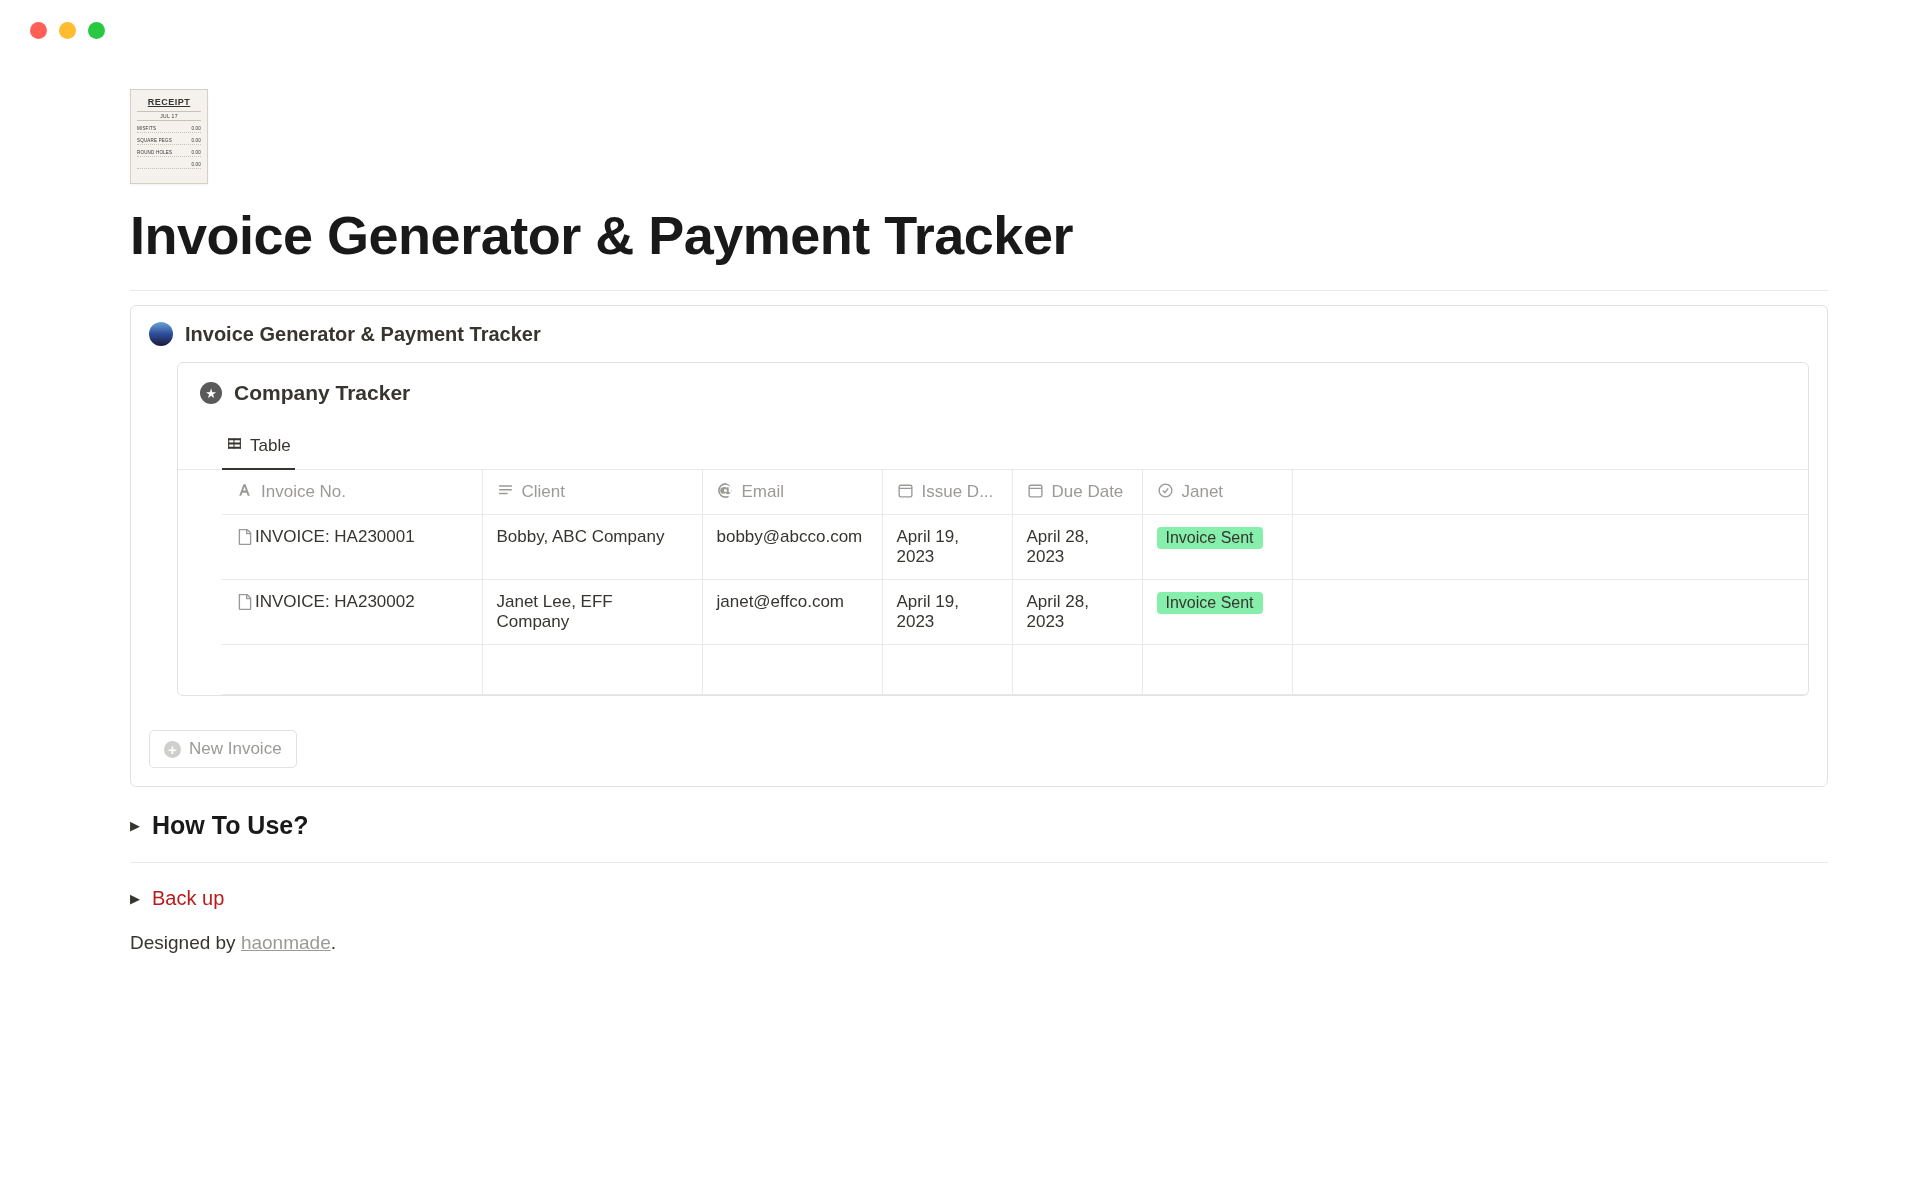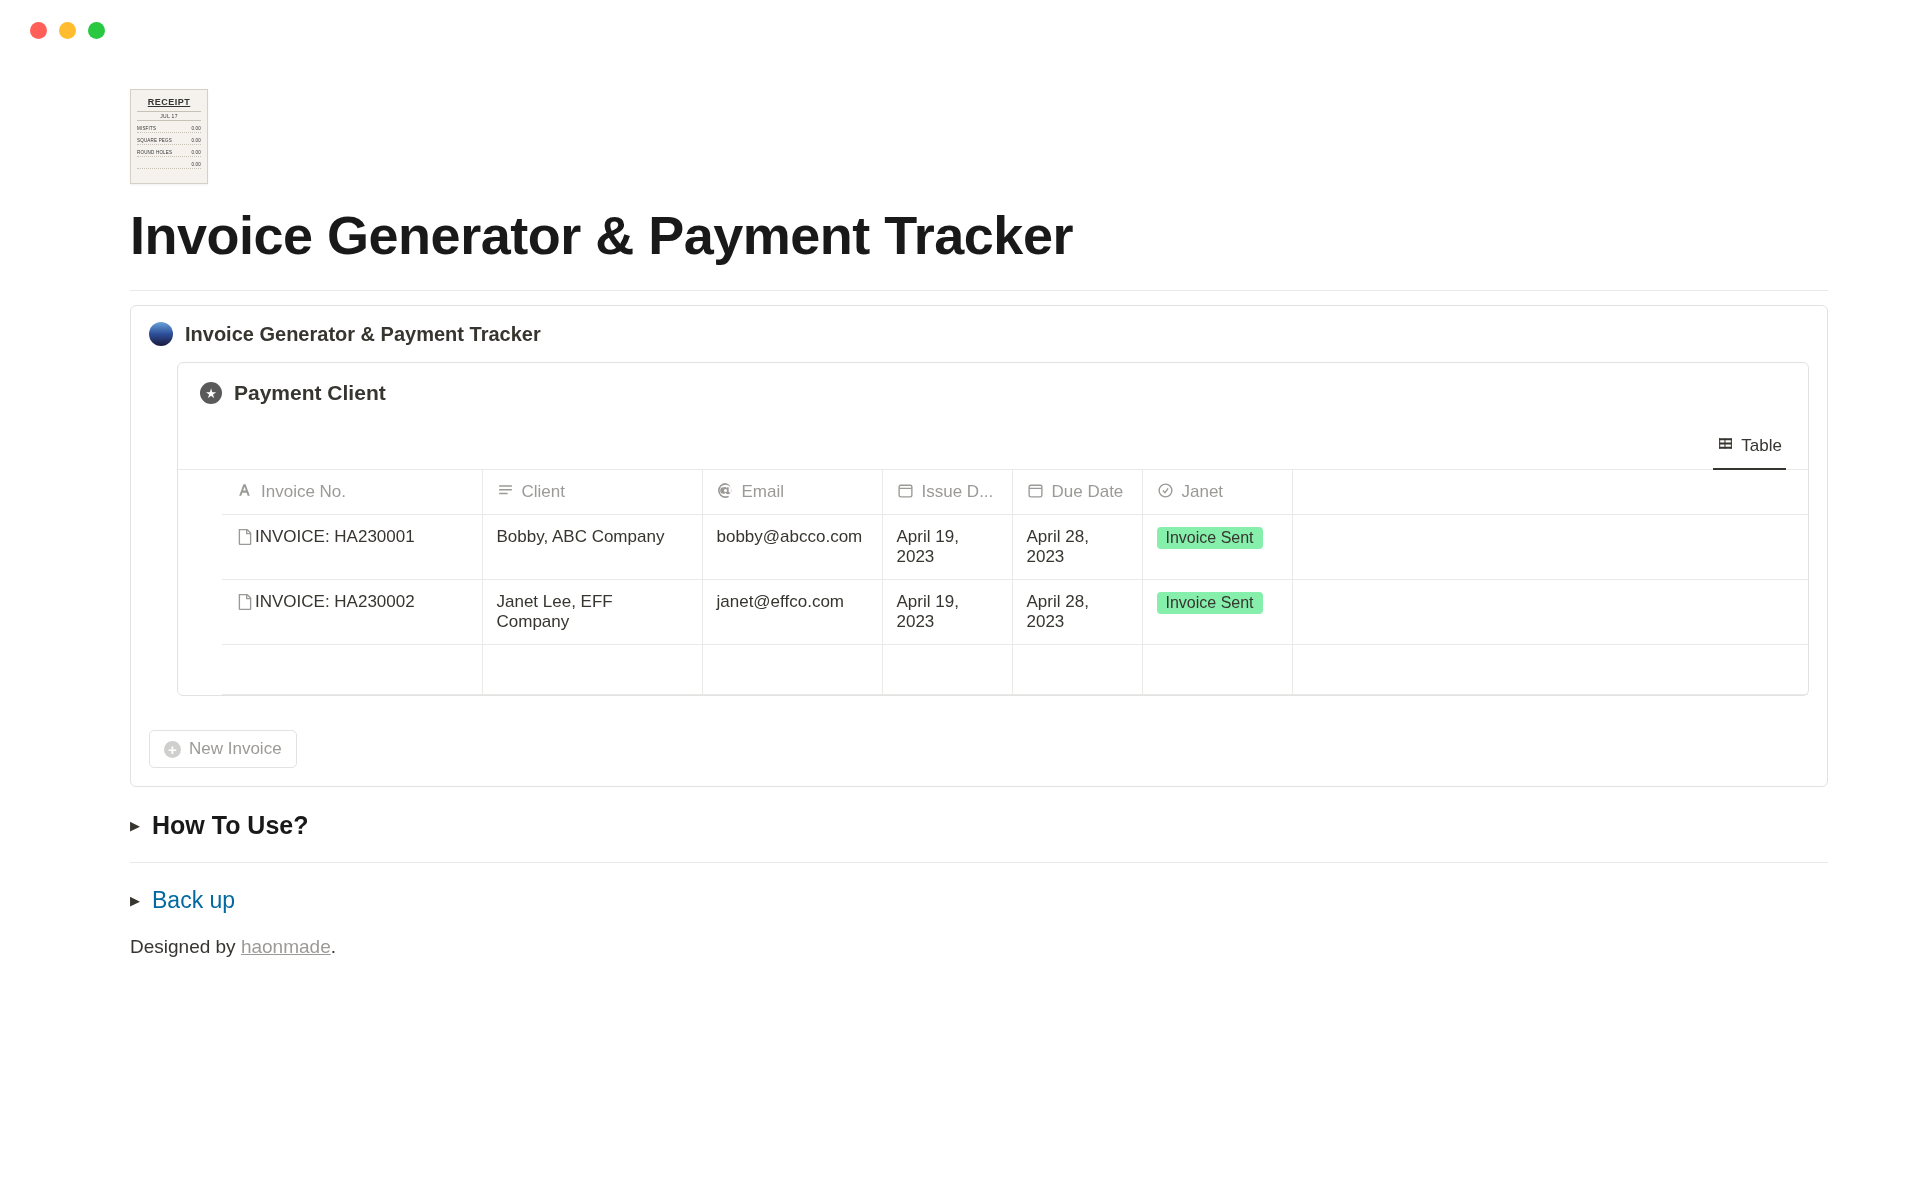--- a/index.html
+++ b/index.html
@@ -139,21 +139,20 @@
   font-weight: 600;
   font-size: 21px;
   color: #37352f;
 }
 
 .tabs {
   display: flex;
   padding: 0 22px 0 44px;
   border-bottom: 1px solid #e9e9e7;
   margin-top: 10px;
-  justify-content: flex-end;
 }
 .tab {
   display: flex;
   align-items: center;
   gap: 7px;
   padding: 10px 4px 11px 4px;
   font-size: 17px;
   font-weight: 500;
   color: #37352f;
   border-bottom: 2px solid #37352f;
@@ -266,22 +265,22 @@
 .toggle-triangle {
   font-size: 13px;
   color: #37352f;
 }
 .toggle-title-lg {
   font-size: 25px;
   font-weight: 700;
   color: #191919;
 }
 .toggle-title-sm {
-  font-size: 23px;
-  color: #0369a1;
+  font-size: 20px;
+  color: #b91c1c;
 }
 .divider-thin {
   border: none;
   border-top: 1px solid #e9e9e7;
   margin-top: 22px;
 }
 
 .footer-text {
   margin-top: 22px;
   font-size: 19px;
@@ -332,21 +331,21 @@
 
   <div class="callout">
     <div class="callout-header">
       <div class="callout-icon"></div>
       <div class="callout-title">Invoice Generator &amp; Payment Tracker</div>
     </div>
     <div class="callout-body">
       <div class="inner-card">
         <div class="inner-header">
           <div class="star-icon">★</div>
-          <div class="inner-title">Payment Client</div>
+          <div class="inner-title">Company Tracker</div>
         </div>
 
         <div class="tabs">
           <div class="tab">
             <span class="table-icon">
               <svg viewBox="0 0 16 16">
                   <path d="M2 3h12v2H2V3zm0 4h12v2H2V7zm0 4h12v2H2v-2z"></path>
                   <path d="M2 3v10h1V3H2zm5 0v10h1V3H7zm6 0v10h1V3h-1z"></path>
                 </svg>
             </span>

